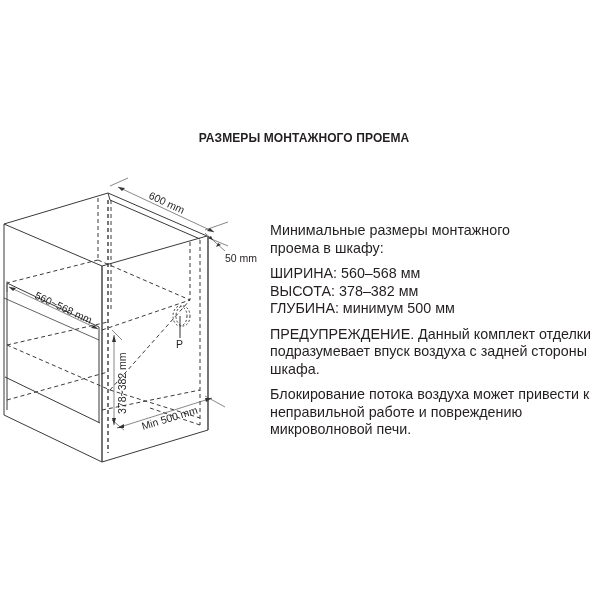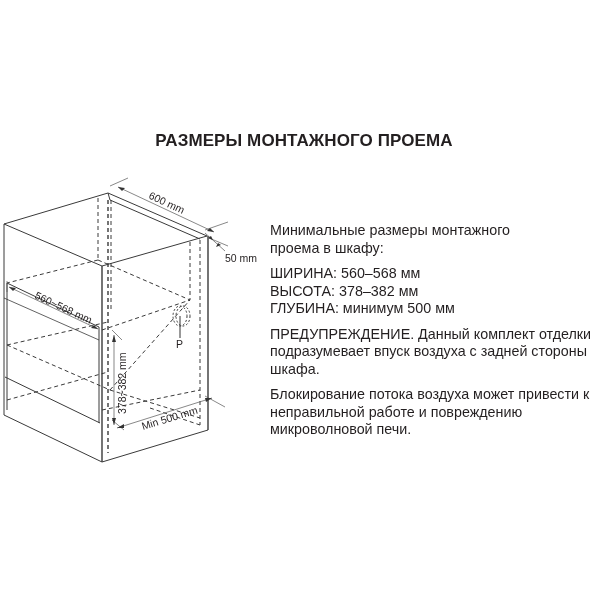--- a/index.html
+++ b/index.html
@@ -14,21 +14,21 @@
       overflow: hidden;
       font-family: "Liberation Sans", "DejaVu Sans", sans-serif;
       color: #231f20;
     }
     .title {
       position: absolute;
       left: 0;
       top: 131px;
       width: 600px;
       text-align: center;
-      font-size: 17px;
+      font-size: 12px;
       font-weight: bold;
       letter-spacing: 0.1px;
       color: #231f20;
       padding-left: 8px;
       box-sizing: border-box;
     }
     .diagram {
       position: absolute;
       left: 0;
       top: 170px;

